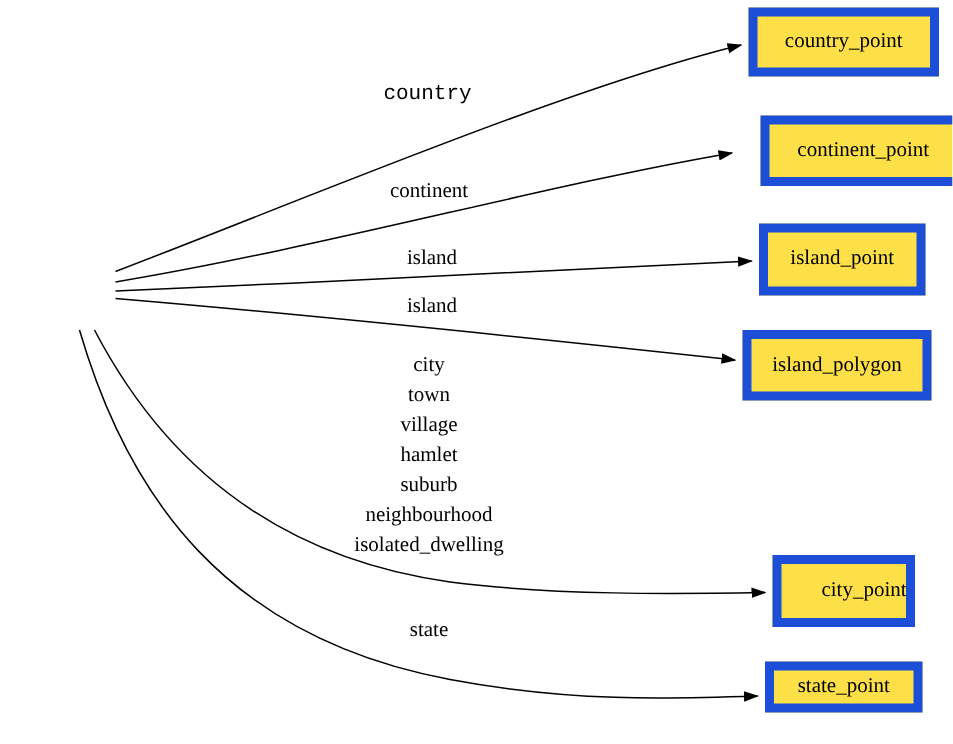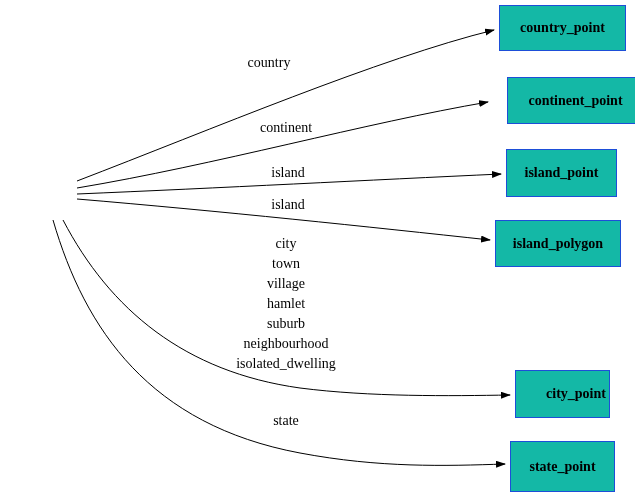--- a/index.html
+++ b/index.html
@@ -19,29 +19,28 @@
   svg.edge-layer {
     position: absolute;
     left: 0;
     top: 0;
     width: 635px;
     height: 496px;
   }
   .node {
     position: absolute;
     box-sizing: border-box;
-    border: 1px solid #1d4ed8;
-    background: #14b8a6;
+    border: 6px solid #1d4ed8;
+    background: #fde047;
     display: flex;
     align-items: center;
     justify-content: center;
     font-size: 14px;
     line-height: 1;
     white-space: nowrap;
-    font-weight: bold;
   }
   .edge-label {
     position: absolute;
     transform: translate(-50%, -50%);
     font-size: 14px;
     line-height: 20px;
     text-align: center;
     white-space: pre-line;
   }
 </style>
@@ -70,23 +69,23 @@
   <div class="node" style="left:499px; top:5px;   width:127px; height:46px;">country_point</div>
 
   <div class="node" style="left:493px; top:77px;  width:137px; height:47px;margin-left:14px;">continent_point</div>
 
   <div class="node" style="left:506px; top:149px; width:111px; height:48px;">island_point</div>
 
   <div class="node" style="left:495px; top:220px; width:126px; height:47px;">island_polygon</div>
 
   <div class="node" style="left:515px; top:370px; width:95px;  height:48px;padding-left:27px;">city_point</div>
 
-  <div class="node" style="left:510px; top:441px; width:105px; height:51px;">state_point</div>
+  <div class="node" style="left:510px; top:441px; width:105px; height:34px;">state_point</div>
 
-  <div class="edge-label" style="left:269px; top:63px;">country</div>
+  <div class="edge-label" style="left:285px; top:63px;font-family:Liberation Mono, monospace;">country</div>
 
   <div class="edge-label" style="left:286px; top:128px;">continent</div>
 
   <div class="edge-label" style="left:288px; top:173px;">island</div>
 
   <div class="edge-label" style="left:288px; top:205px;">island</div>
 
   <div class="edge-label" style="left:286px; top:304px;">city
 town
 village

